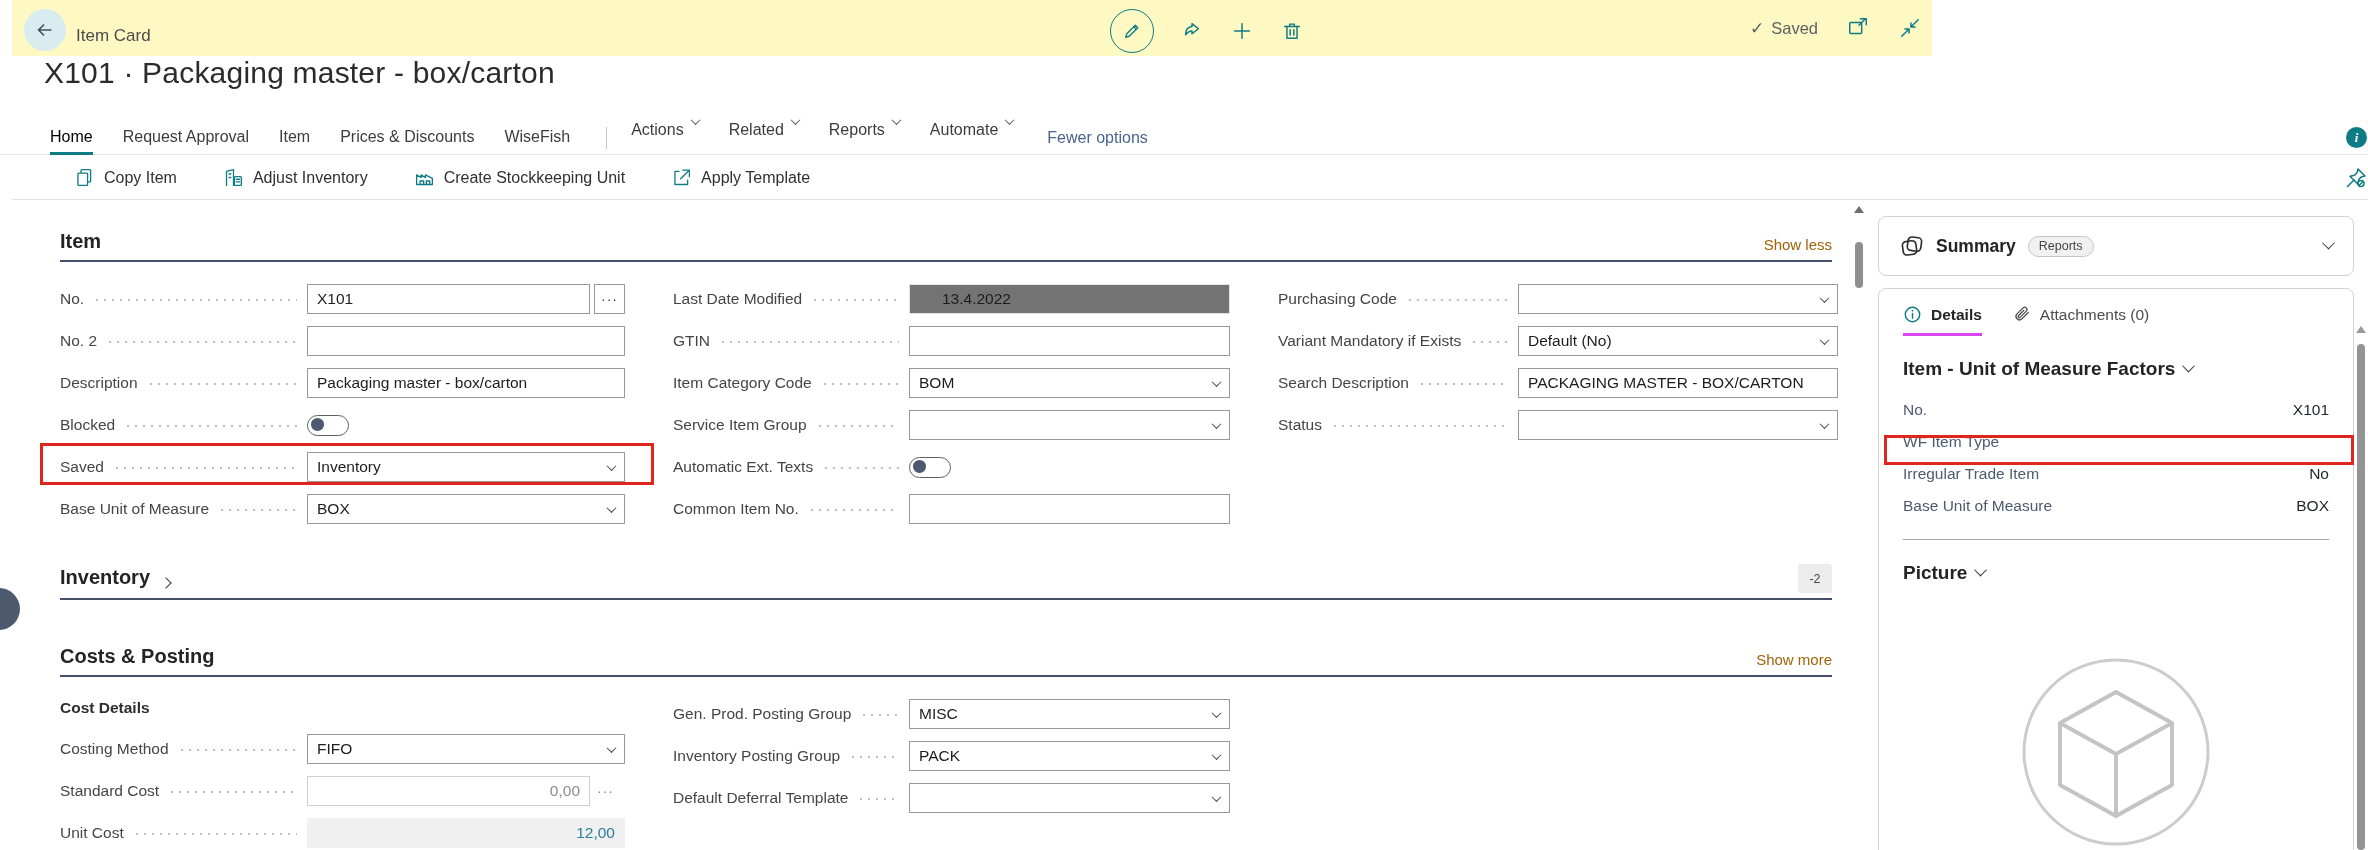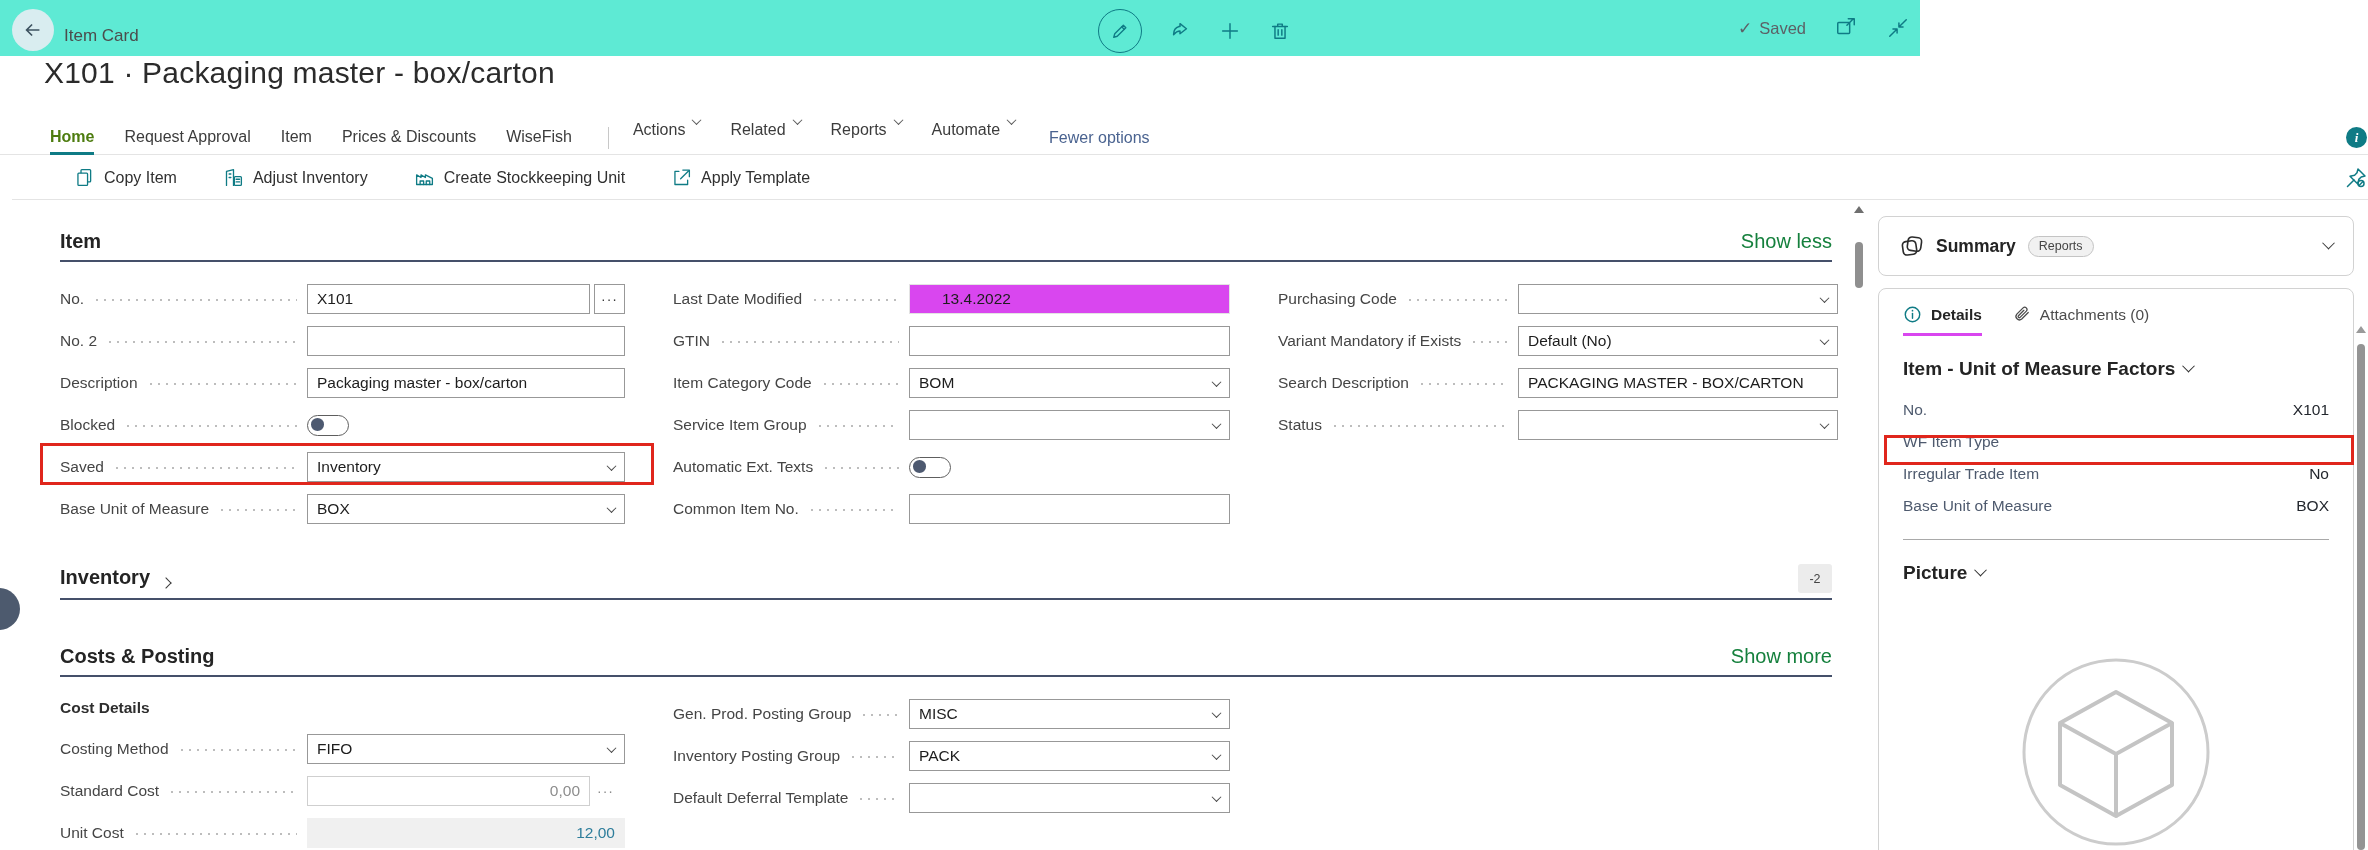--- a/index.html
+++ b/index.html
@@ -3,21 +3,21 @@
 <meta charset="utf-8">
 <style>
   * { margin:0; padding:0; box-sizing:border-box; }
   html,body { width:2368px; height:850px; }
   body {
     position:relative; overflow:hidden; background:#fff;
     font-family:"Liberation Sans", sans-serif; color:#242424;
   }
 
   
-  #top-header { position:absolute; left:0; top:0; width:1920px; height:56px; background:#5eead4; }
+  #top-header { position:absolute; left:12px; top:0; width:1920px; height:56px; background:#fef9c3; }
   .back-btn { position:absolute; left:12px; top:9px; width:42px; height:42px; border-radius:50%;
     background:#d9edf0; display:flex; align-items:center; justify-content:center; cursor:pointer; }
   .back-btn svg { width:22px; height:22px; stroke:#3d5360; stroke-width:1.8; fill:none; }
   .page-caption { position:absolute; left:64px; top:26px; font-size:17px; color:#4c4c4c; }
   #header-center { position:absolute; left:1098px; top:9px; display:flex; align-items:center; gap:26px; }
   .hc-icon { width:24px; height:24px; display:flex; align-items:center; justify-content:center; cursor:pointer; }
   .hc-icon svg { width:22px; height:22px; stroke:#0f7b85; stroke-width:1.6; fill:none; stroke-linecap:round; stroke-linejoin:round; }
   .pencil-circle { width:44px; height:44px; border:1.6px solid #0f7b85; border-radius:50%;
     display:flex; align-items:center; justify-content:center; cursor:pointer; }
   .pencil-circle svg { width:20px; height:20px; stroke:#0f7b85; stroke-width:1.6; fill:none; stroke-linecap:round; stroke-linejoin:round; }
@@ -25,58 +25,58 @@
   .saved-wrap { display:flex; align-items:center; gap:7px; color:#5c6166; font-size:16.5px; }
   .saved-check { font-size:17px; color:#5c6166; }
 
   
   #page-title { position:absolute; left:44px; top:56px; font-size:30px; font-weight:400; color:#2b2b2b; letter-spacing:0.2px; }
 
   
   #menu-row { position:absolute; left:0; top:121px; width:2368px; height:34px;
     border-bottom:1px solid #e4e4e4; display:flex; align-items:center; padding-left:50px; }
   .menu-tab { font-size:16px; color:#3c3c3c; margin-right:30px; height:34px; line-height:32px; cursor:pointer; white-space:nowrap; }
-  .menu-tab.active { color:#4d7c0f; border-bottom:3px solid #0f7b85; font-weight:700; }
+  .menu-tab.active { color:#000000; border-bottom:3px solid #0f7b85; font-weight:400; }
   .menu-sep { width:1px; height:22px; background:#c8c8c8; margin:0 24px 0 6px; }
   .menu-dd { display:flex; align-items:flex-start; margin-right:30px; cursor:pointer; font-size:16px; color:#3c3c3c; height:34px; }
   .chev { display:inline-block; width:7px; height:7px; border-right:1.5px solid #5a5a5a; border-bottom:1.5px solid #5a5a5a; transform:rotate(45deg) translate(-1px,-1px); }
   .menu-dd .chev { margin-left:8px; margin-top:-3px; }
   .fewer-link { font-size:16px; color:#4a6390; cursor:pointer; margin-left:4px; }
   .info-circle { position:absolute; right:1px; top:6px; width:21px; height:21px; border-radius:50%;
     background:#0f7b85; color:#fff; font-size:13px; font-weight:700; display:flex; align-items:center; justify-content:center;
     font-family:"Liberation Serif", serif; font-style:italic; cursor:pointer; }
 
   
   #action-row { position:absolute; left:12px; top:156px; width:2368px; height:44px;
     border-bottom:1px solid #e4e4e4; display:flex; align-items:center; padding-left:62px; }
   .action-item { display:flex; align-items:center; gap:9px; margin-right:46px; cursor:pointer; font-size:16px; color:#303030; white-space:nowrap; }
   .action-item svg { width:21px; height:21px; stroke:#0f7b85; stroke-width:1.5; fill:none; stroke-linecap:round; stroke-linejoin:round; }
   .pin-icon { position:absolute; right:12px; top:10px; width:24px; height:24px; cursor:pointer; }
   .pin-icon svg { width:24px; height:24px; stroke:#0f7b85; stroke-width:1.5; fill:none; stroke-linecap:round; stroke-linejoin:round; }
 
   
   .sec-head { display:flex; align-items:flex-end; border-bottom:2px solid #45506a; padding-bottom:7px; }
   .sec-title { font-size:20px; font-weight:700; color:#242424; }
-  .sec-link { margin-left:auto; font-size:20px; color:#15803d; cursor:pointer; }
+  .sec-link { margin-left:auto; font-size:15px; color:#a16207; cursor:pointer; }
   .chev-right { display:inline-block; width:8px; height:8px; border-right:1.6px solid #3a3a3a; border-bottom:1.6px solid #3a3a3a; transform:rotate(-45deg); margin-left:12px; margin-bottom:2px; }
 
   
   .frow { display:flex; align-items:center; height:30px; margin-bottom:12px; }
   .flabel-wrap { flex:0 0 247px; display:flex; align-items:center; overflow:hidden; }
   .col2 .flabel-wrap { flex-basis:236px; }
   .col3 .flabel-wrap { flex-basis:240px; }
   .flabel { font-size:15.5px; color:#454545; white-space:nowrap; }
   .fdots { flex:1; height:4px; margin:2px 10px 0 9px;
     background-image:radial-gradient(circle, #bdbdbd 1.2px, transparent 1.5px);
     background-size:8px 4px; background-repeat:repeat-x; background-position:left center; }
   .ctl { width:378px; height:30px; border:1px solid #989898; background:#fff; display:flex;
     align-items:center; padding:0 9px; font-size:15.5px; color:#1d1d1d; }
   .col2 .ctl { width:321px; }
   .ctl .chev { margin-left:auto; border-color:#4a4a4a; }
-  .ctl.readonly { background:#d946ef; border-color:#e3e3e3;padding-left:32px; }
+  .ctl.readonly { background:#737373; border-color:#e3e3e3;padding-left:32px; }
   .ctl.softborder { border-color:#cfcfcf; }
   .ctl.fill { background:#f0f0f0; border-color:#f0f0f0; }
   .num-muted { margin-left:auto; color:#8d8d8d; }
   .num-accent { margin-left:auto; color:#2d7d9b; }
   .ctl-group { display:flex; align-items:center; }
   .ctl-group .ctl { width:283px; }
   .ellipsis-btn { width:31px; height:30px; border:1px solid #989898; margin-left:4px; display:flex;
     align-items:center; justify-content:center; font-size:14px; letter-spacing:1px; color:#3a3a3a; cursor:pointer; background:#fff; }
   .ellipsis-muted { margin-left:7px; color:#8d8d8d; font-size:14px; letter-spacing:1px; }
   .toggle { width:42px; height:21px; border:1.5px solid #5e5e5e; border-radius:11px; position:relative; cursor:pointer; background:#fff; }

